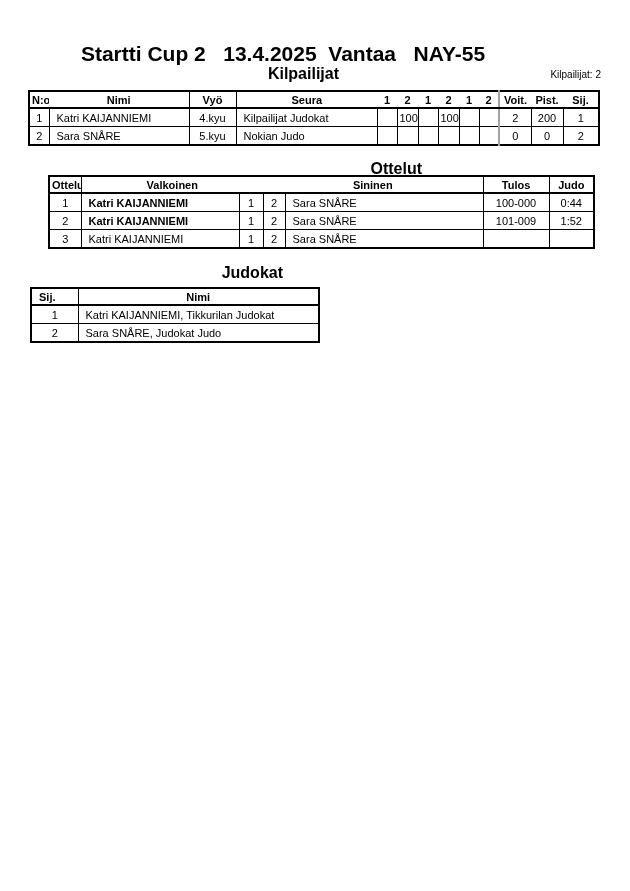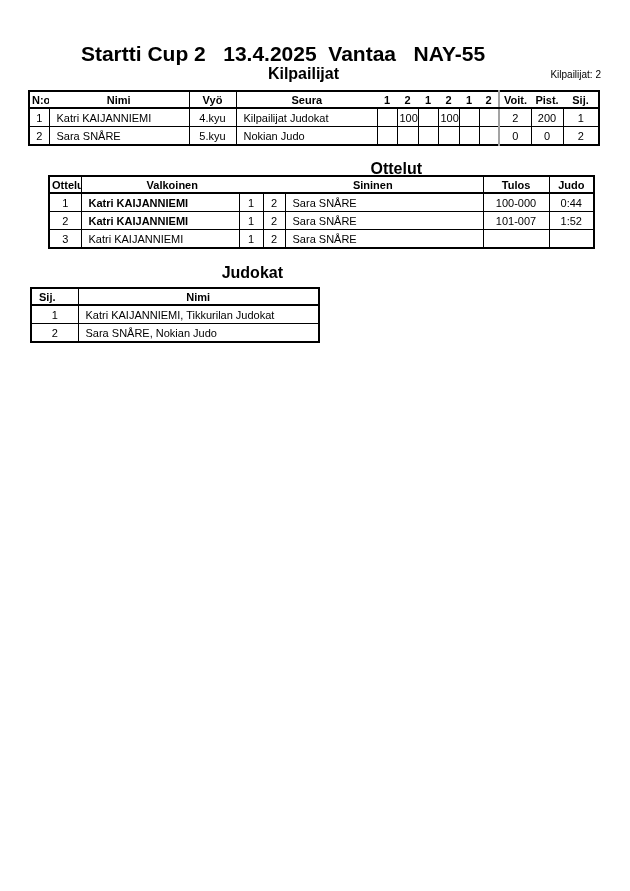--- a/index.html
+++ b/index.html
@@ -174,21 +174,21 @@
       <td class="left pad">Sara SNÅRE</td>
       <td>100-000</td>
       <td>0:44</td>
     </tr>
     <tr>
       <td>2</td>
       <td class="left pad bold">Katri KAIJANNIEMI</td>
       <td>1</td>
       <td>2</td>
       <td class="left pad">Sara SNÅRE</td>
-      <td>101-007</td>
+      <td>101-009</td>
       <td>1:52</td>
     </tr>
     <tr>
       <td>3</td>
       <td class="left pad">Katri KAIJANNIEMI</td>
       <td>1</td>
       <td>2</td>
       <td class="left pad">Sara SNÅRE</td>
       <td></td>
       <td></td>
@@ -209,16 +209,16 @@
       <th>Nimi</th>
     </tr>
   </thead>
   <tbody>
     <tr>
       <td>1</td>
       <td class="left pad">Katri KAIJANNIEMI, Tikkurilan Judokat</td>
     </tr>
     <tr>
       <td>2</td>
-      <td class="left pad">Sara SNÅRE, Nokian Judo</td>
+      <td class="left pad">Sara SNÅRE, Judokat Judo</td>
     </tr>
   </tbody>
 </table>
 
 </body></html>

